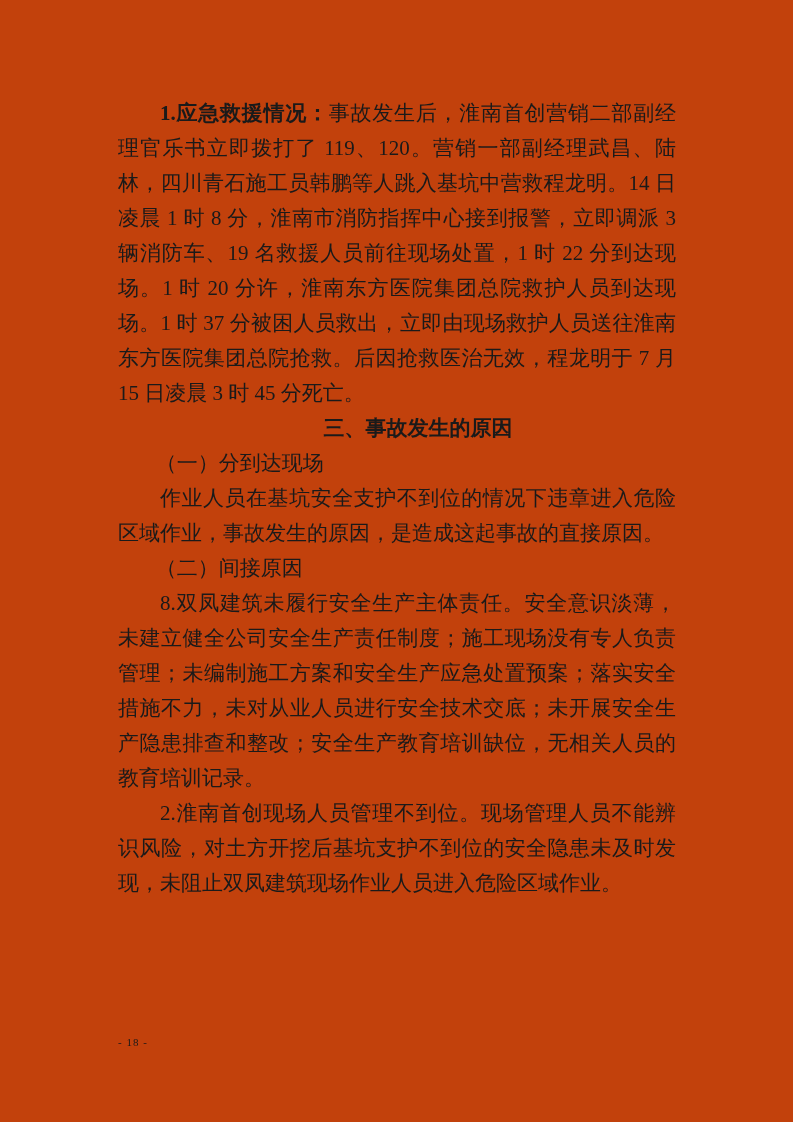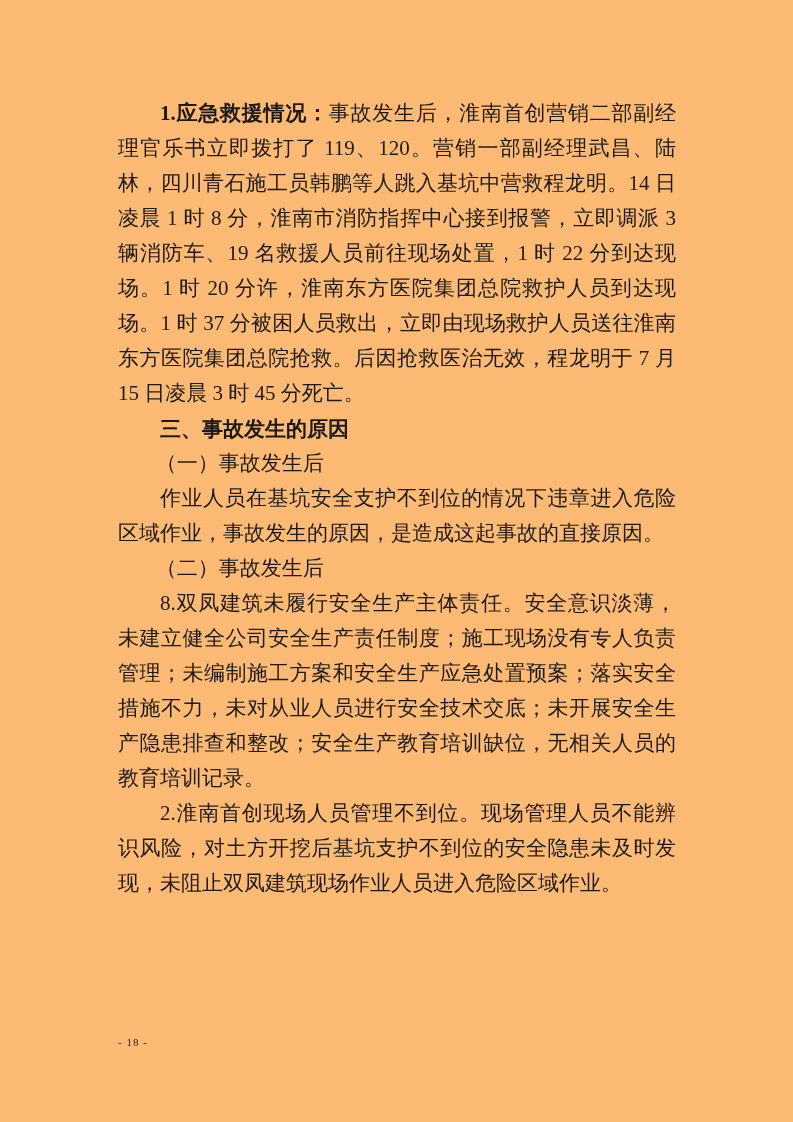--- a/index.html
+++ b/index.html
@@ -2,41 +2,41 @@
 <html lang="zh"><head>
 <meta charset="utf-8">
 <style>
   * { margin: 0; padding: 0; box-sizing: border-box; }
   html, body { background: #ffffff; }
   .page {
     position: relative;
     width: 793px;
     height: 1122px;
     margin: 0 auto;
-    background: #fdba74;
+    background: #c2410c;
     color: #1a1a1a;
     font-family: "Liberation Serif", "DejaVu Serif", serif;
     overflow: hidden;
   }
   .content {
     position: absolute;
     left: 118px;
     top: 96px;
     width: 558px;
     font-size: 21px;
     line-height: 35px;
     text-align: justify;
   }
   .para { text-indent: 2em; }
   .para-lead { font-weight: bold; }
   .heading {
     text-indent: 2em;
     font-weight: bold;
-    font-family: Liberation Sans, sans-serif;
-    text-align: left;
+    font-family: Liberation Serif, serif;
+    text-align: center;
   }
   .subheading { text-indent: 1.8em; text-align: left; }
   .footer {
     position: absolute;
     left: 118px;
     top: 1036px;
     font-size: 11px;
     letter-spacing: 1px;
   }
 </style>
@@ -44,25 +44,25 @@
 <body>
 
 <div class="page">
   <div class="content">
 
     <p class="para"><span class="para-lead">1.应急救援情况：</span><span>事故发生后，淮南首创营销二部副经理官乐书立即拨打了 119、120。营销一部副经理武昌、陆林，四川青石施工员韩鹏等人跳入基坑中营救程龙明。14 日凌晨 1 时 8 分，淮南市消防指挥中心接到报警，立即调派 3 辆消防车、19 名救援人员前往现场处置，1 时 22 分到达现场。1 时 20 分许，淮南东方医院集团总院救护人员到达现场。1 时 37 分被困人员救出，立即由现场救护人员送往淮南东方医院集团总院抢救。后因抢救医治无效，程龙明于 7 月 15 日凌晨 3 时 45 分死亡。</span></p>
 
 
     <p class="heading">三、事故发生的原因</p>
 
-    <p class="subheading">（一）事故发生后</p>
+    <p class="subheading">（一）分到达现场</p>
 
     <p class="para">作业人员在基坑安全支护不到位的情况下违章进入危险区域作业，事故发生的原因，是造成这起事故的直接原因。</p>
 
-    <p class="subheading">（二）事故发生后</p>
+    <p class="subheading">（二）间接原因</p>
 
     <p class="para">8.双凤建筑未履行安全生产主体责任。安全意识淡薄，未建立健全公司安全生产责任制度；施工现场没有专人负责管理；未编制施工方案和安全生产应急处置预案；落实安全措施不力，未对从业人员进行安全技术交底；未开展安全生产隐患排查和整改；安全生产教育培训缺位，无相关人员的教育培训记录。</p>
 
     <p class="para">2.淮南首创现场人员管理不到位。现场管理人员不能辨识风险，对土方开挖后基坑支护不到位的安全隐患未及时发现，未阻止双凤建筑现场作业人员进入危险区域作业。</p>
 
   </div>
 
   <div class="footer">- 18 -</div>
 </div>
 

